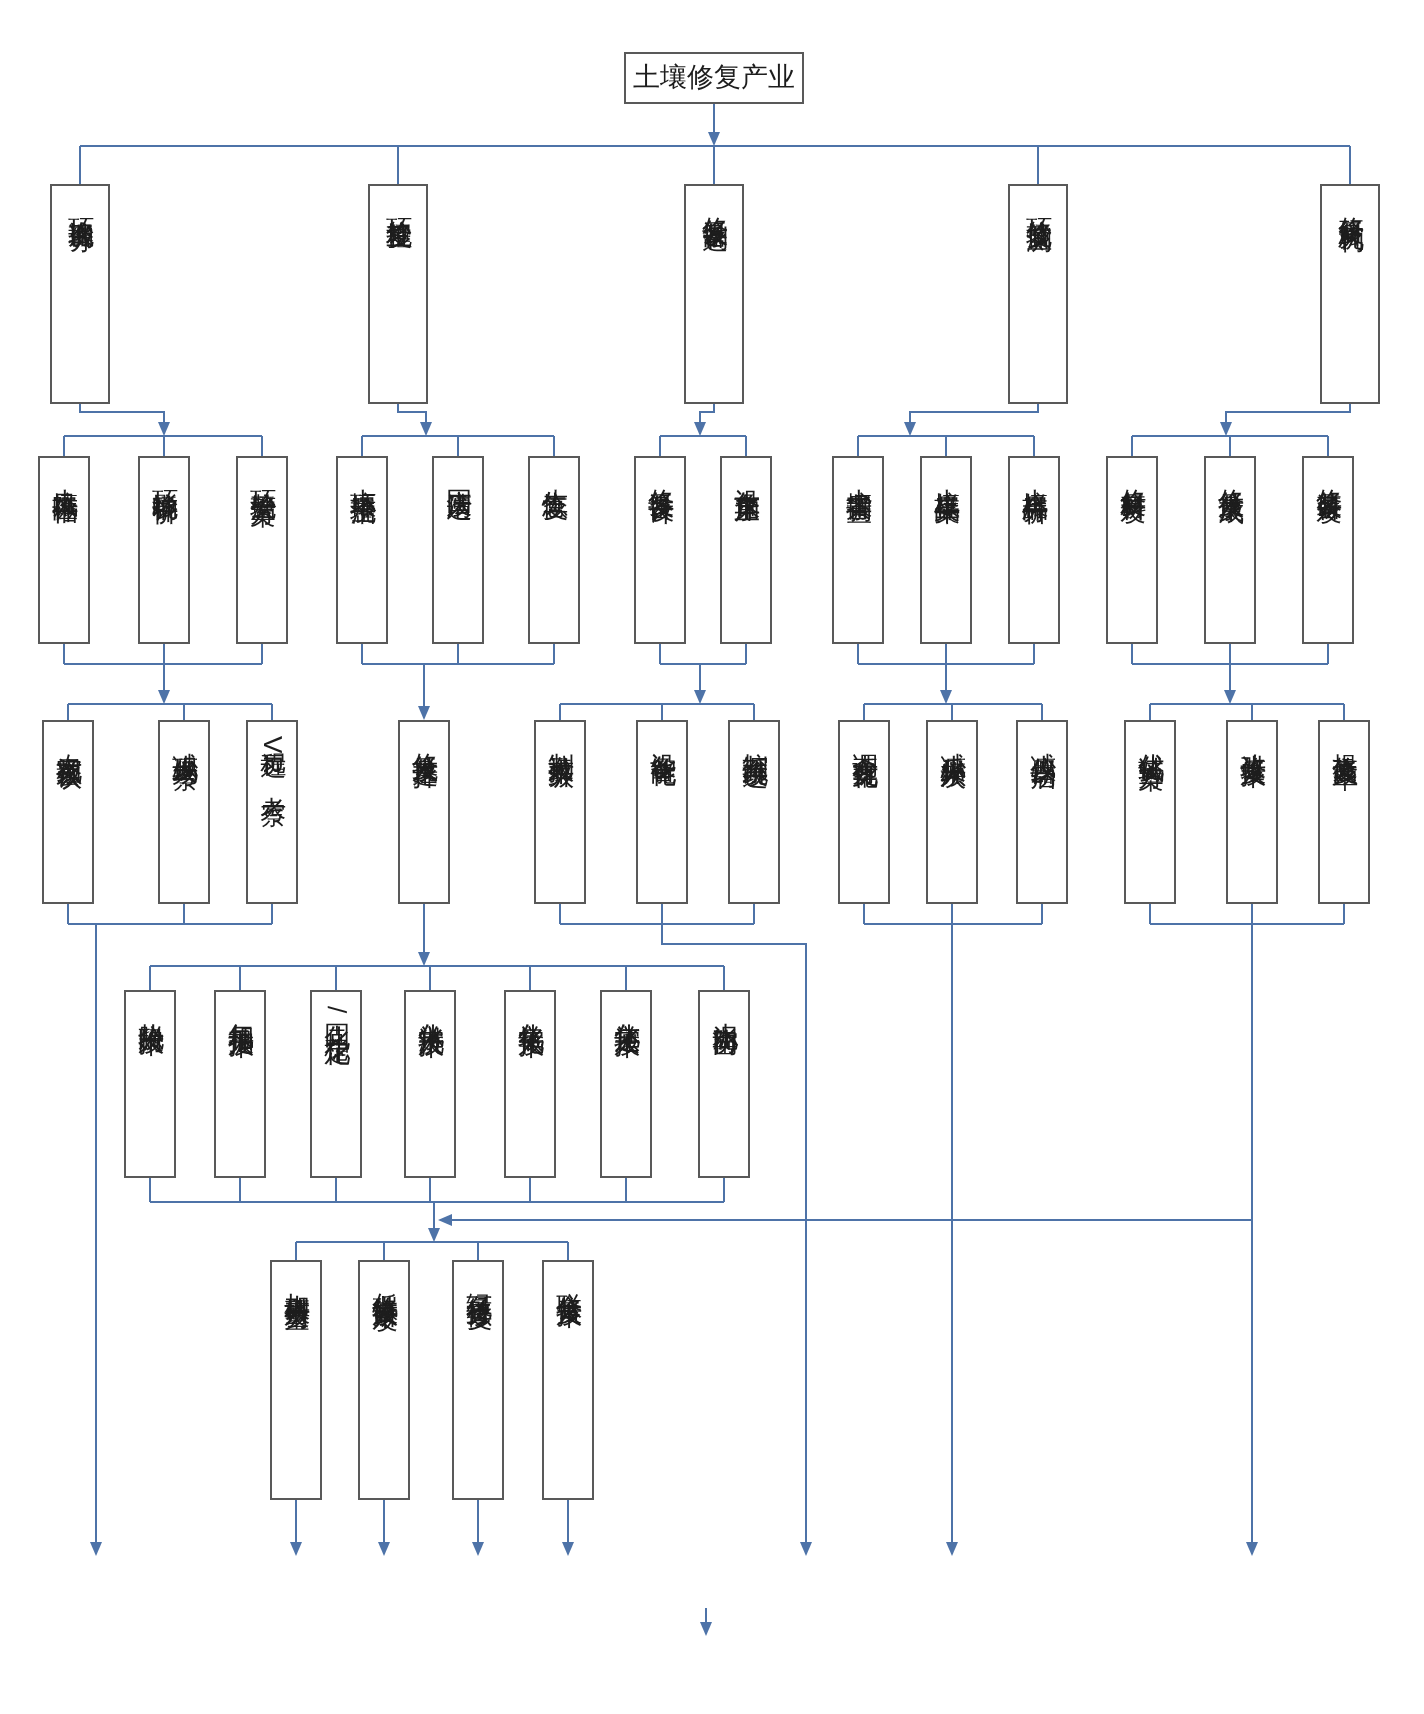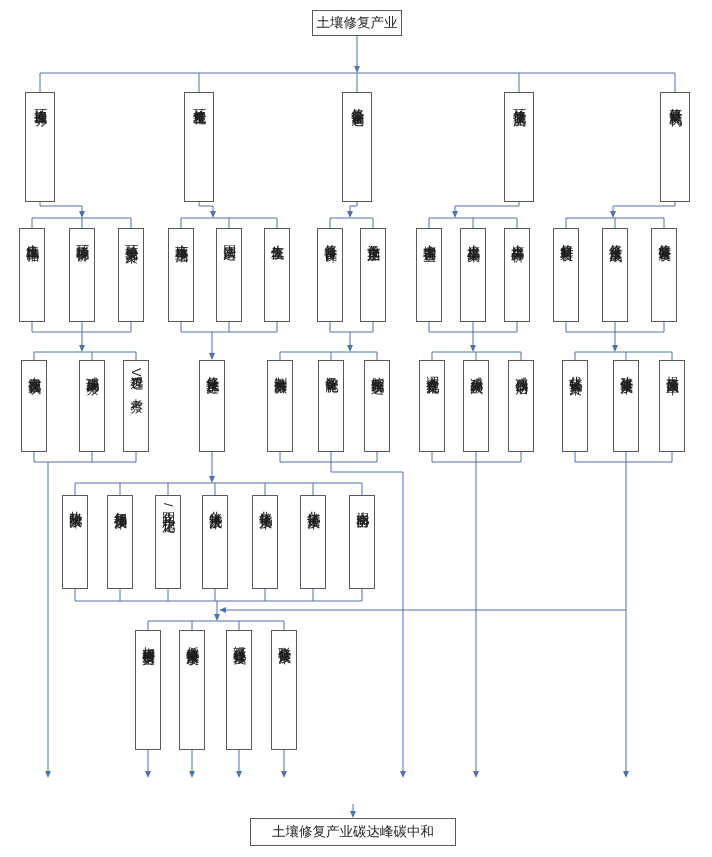--- a/index.html
+++ b/index.html
@@ -73,21 +73,21 @@
       <path d="M476 462 V771" marker-end="url(#arr)"></path>
       <path d="M626 462 V771" marker-end="url(#arr)"></path>
       <path d="M148 750 V771" marker-end="url(#arr)"></path>
       <path d="M192 750 V771" marker-end="url(#arr)"></path>
       <path d="M239 750 V771" marker-end="url(#arr)"></path>
       <path d="M284 750 V771" marker-end="url(#arr)"></path>
       <path d="M353 804 V811" marker-end="url(#arr)"></path>
     </g>
   </svg>
 
-  <div class="node horiz" style="left:312px;top:10px;width:90px;height:26px">
+  <div class="node horiz" style="left:312px;top:26px;width:90px;height:26px">
       <span class="htext">土壤修复产业</span>
     </div>
 
   <div class="node vert" style="left:25px;top:92px;width:30px;height:110px">
       <span class="vtext">环境咨询服务</span>
     </div>
   <div class="node vert" style="left:184px;top:92px;width:30px;height:110px">
       <span class="vtext">环境修复工程</span>
     </div>
   <div class="node vert" style="left:342px;top:92px;width:30px;height:110px">
@@ -211,17 +211,14 @@
   <div class="node vert" style="left:179px;top:630px;width:26px;height:120px">
       <span class="vtext">低碳修复技术研发</span>
     </div>
   <div class="node vert" style="left:226px;top:630px;width:26px;height:120px">
       <span class="vtext">绿色可持续修复</span>
     </div>
   <div class="node vert" style="left:271px;top:630px;width:26px;height:120px">
       <span class="vtext">联合修复技术</span>
     </div>
 
-  <div class="node horiz" style="left:250px;top:818px;width:206px;height:28px">
-      <span class="htext">土壤修复产业碳达峰碳中和</span>
-    </div>
 
 </div>
 
 </body></html>

